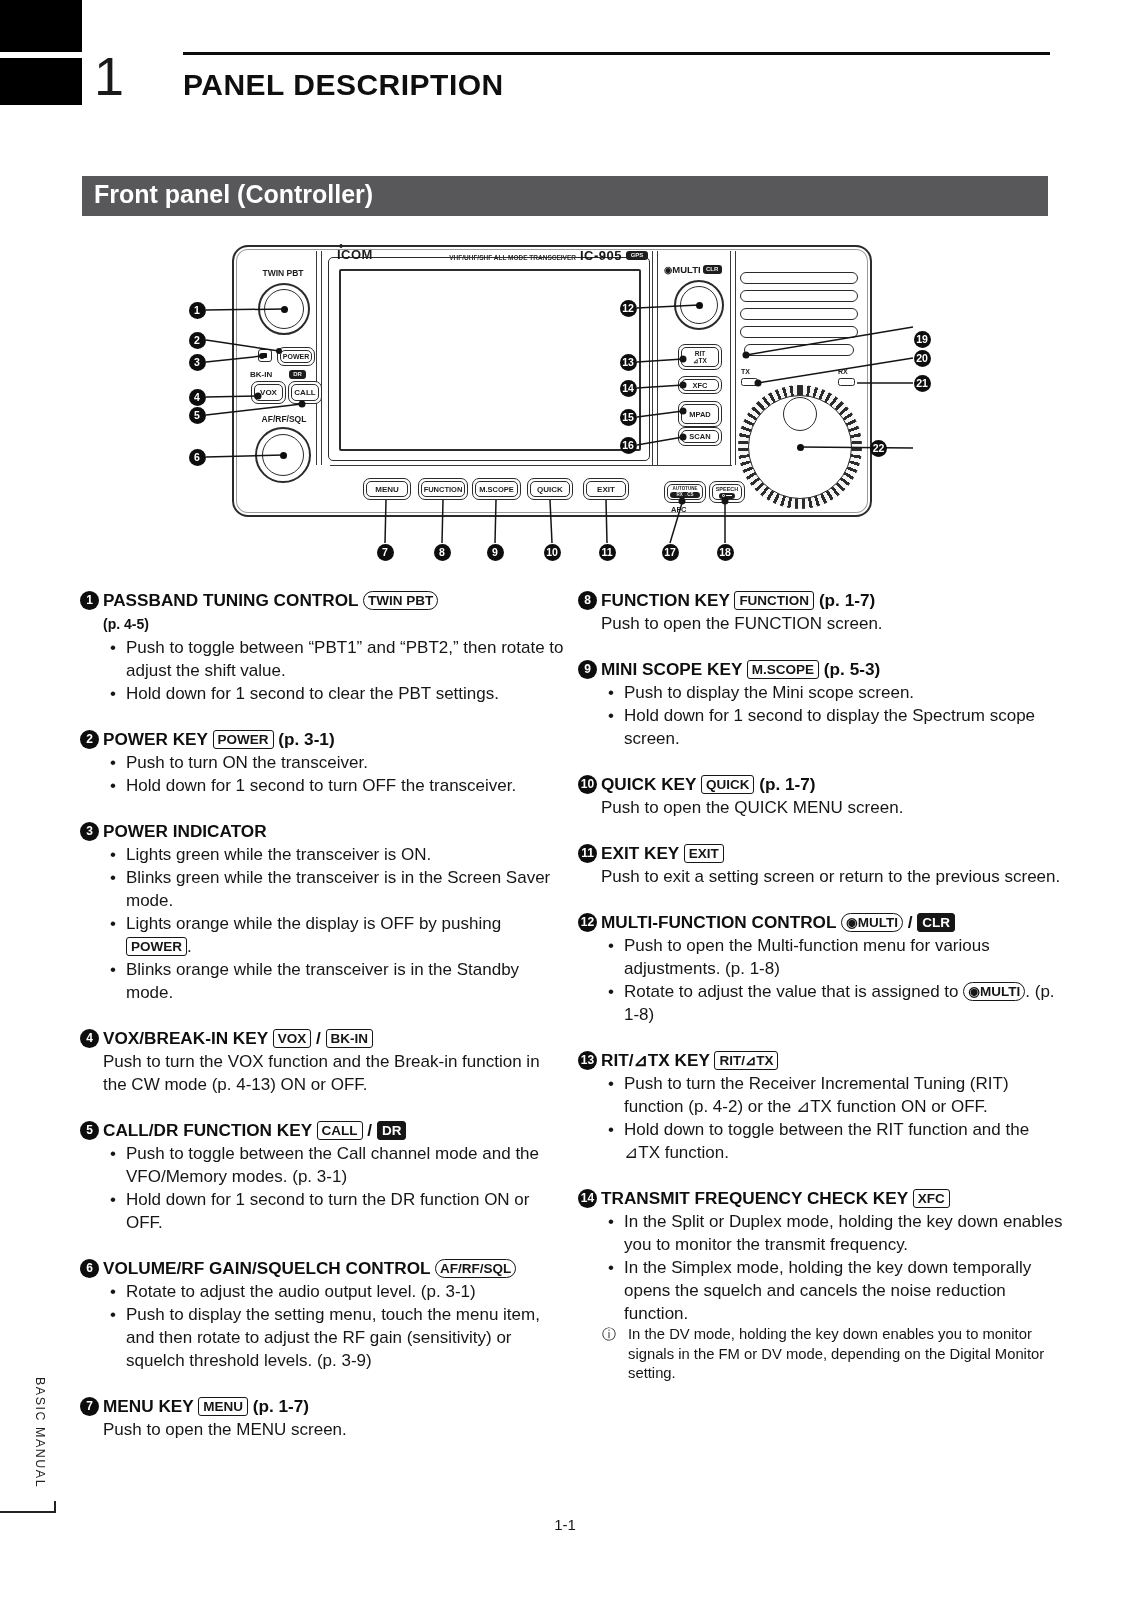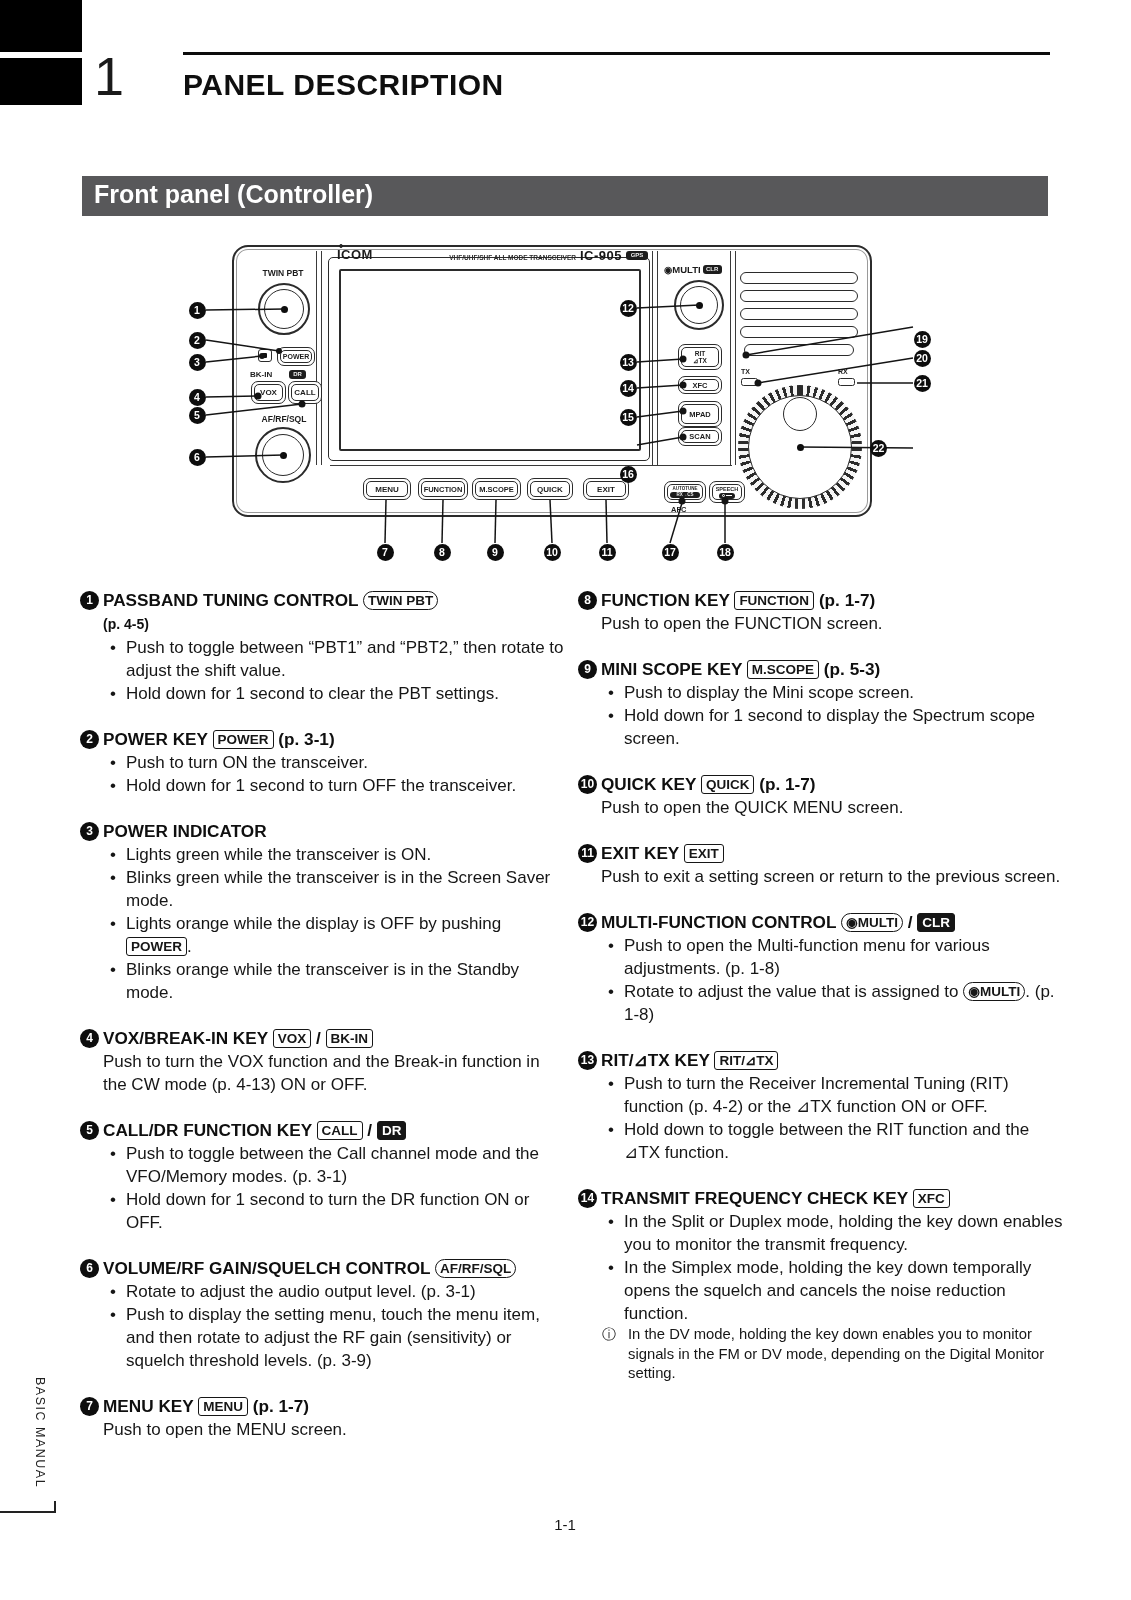--- a/index.html
+++ b/index.html
@@ -289,21 +289,21 @@
       <div class="callout" style="left: 188.5px; top: 210.5px;">6</div>
       <div class="callout" style="left: 376.5px; top: 305.5px;">7</div>
       <div class="callout" style="left: 433.5px; top: 305.5px;">8</div>
       <div class="callout" style="left: 486.5px; top: 305.5px;">9</div>
       <div class="callout" style="left: 543.5px; top: 305.5px;">10</div>
       <div class="callout" style="left: 598.5px; top: 305.5px;">11</div>
       <div class="callout" style="left: 619.5px; top: 61.5px;">12</div>
       <div class="callout" style="left: 619.5px; top: 115.5px;">13</div>
       <div class="callout" style="left: 619.5px; top: 141.5px;">14</div>
       <div class="callout" style="left: 619.5px; top: 170.5px;">15</div>
-      <div class="callout" style="left: 619.5px; top: 198.5px; margin-top: 29px;">16</div>
+      <div class="callout" style="left: 619.5px; top: 198.5px;">16</div>
       <div class="callout" style="left: 661.5px; top: 305.5px;">17</div>
       <div class="callout" style="left: 716.5px; top: 305.5px;">18</div>
       <div class="callout" style="left: 913.5px; top: 80.5px; margin-top: 12px;">19</div>
       <div class="callout" style="left: 913.5px; top: 111.5px;">20</div>
       <div class="callout" style="left: 913.5px; top: 136.5px;">21</div>
       <div class="callout" style="left: 870px; top: 201.5px;">22</div>
     </div>
 
   <div id="col-left" class="col">
       <div class="item">

